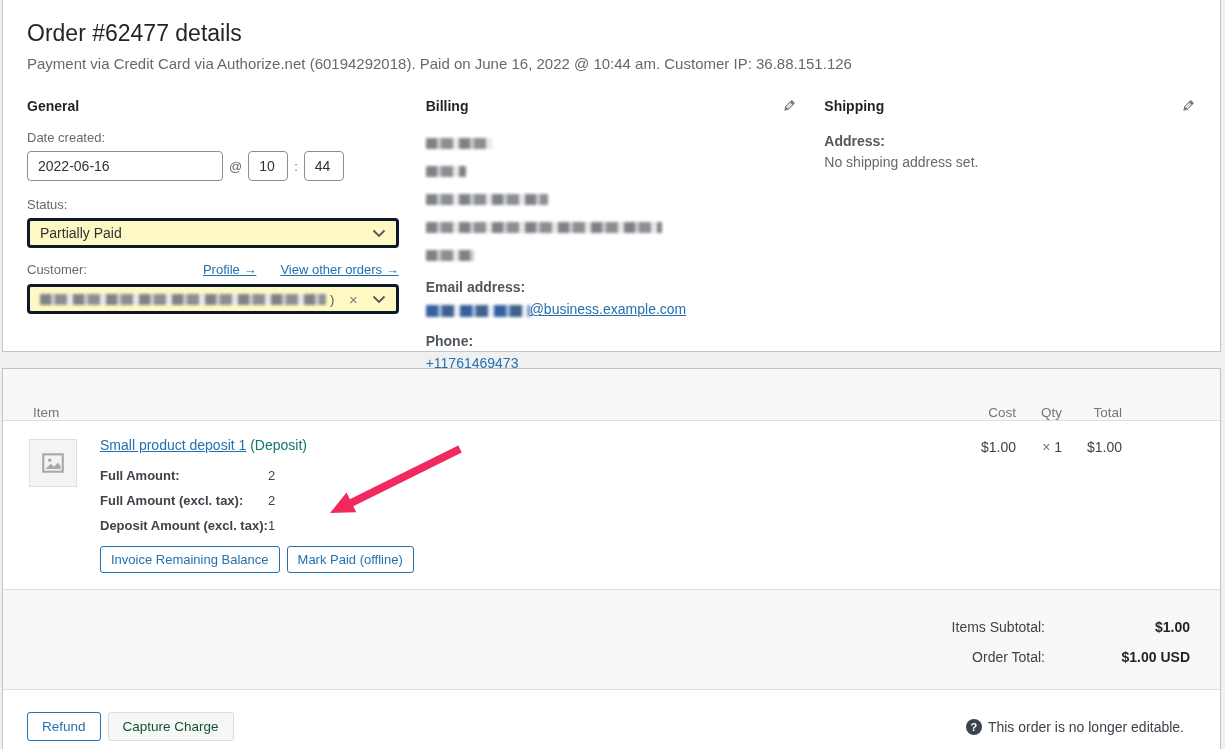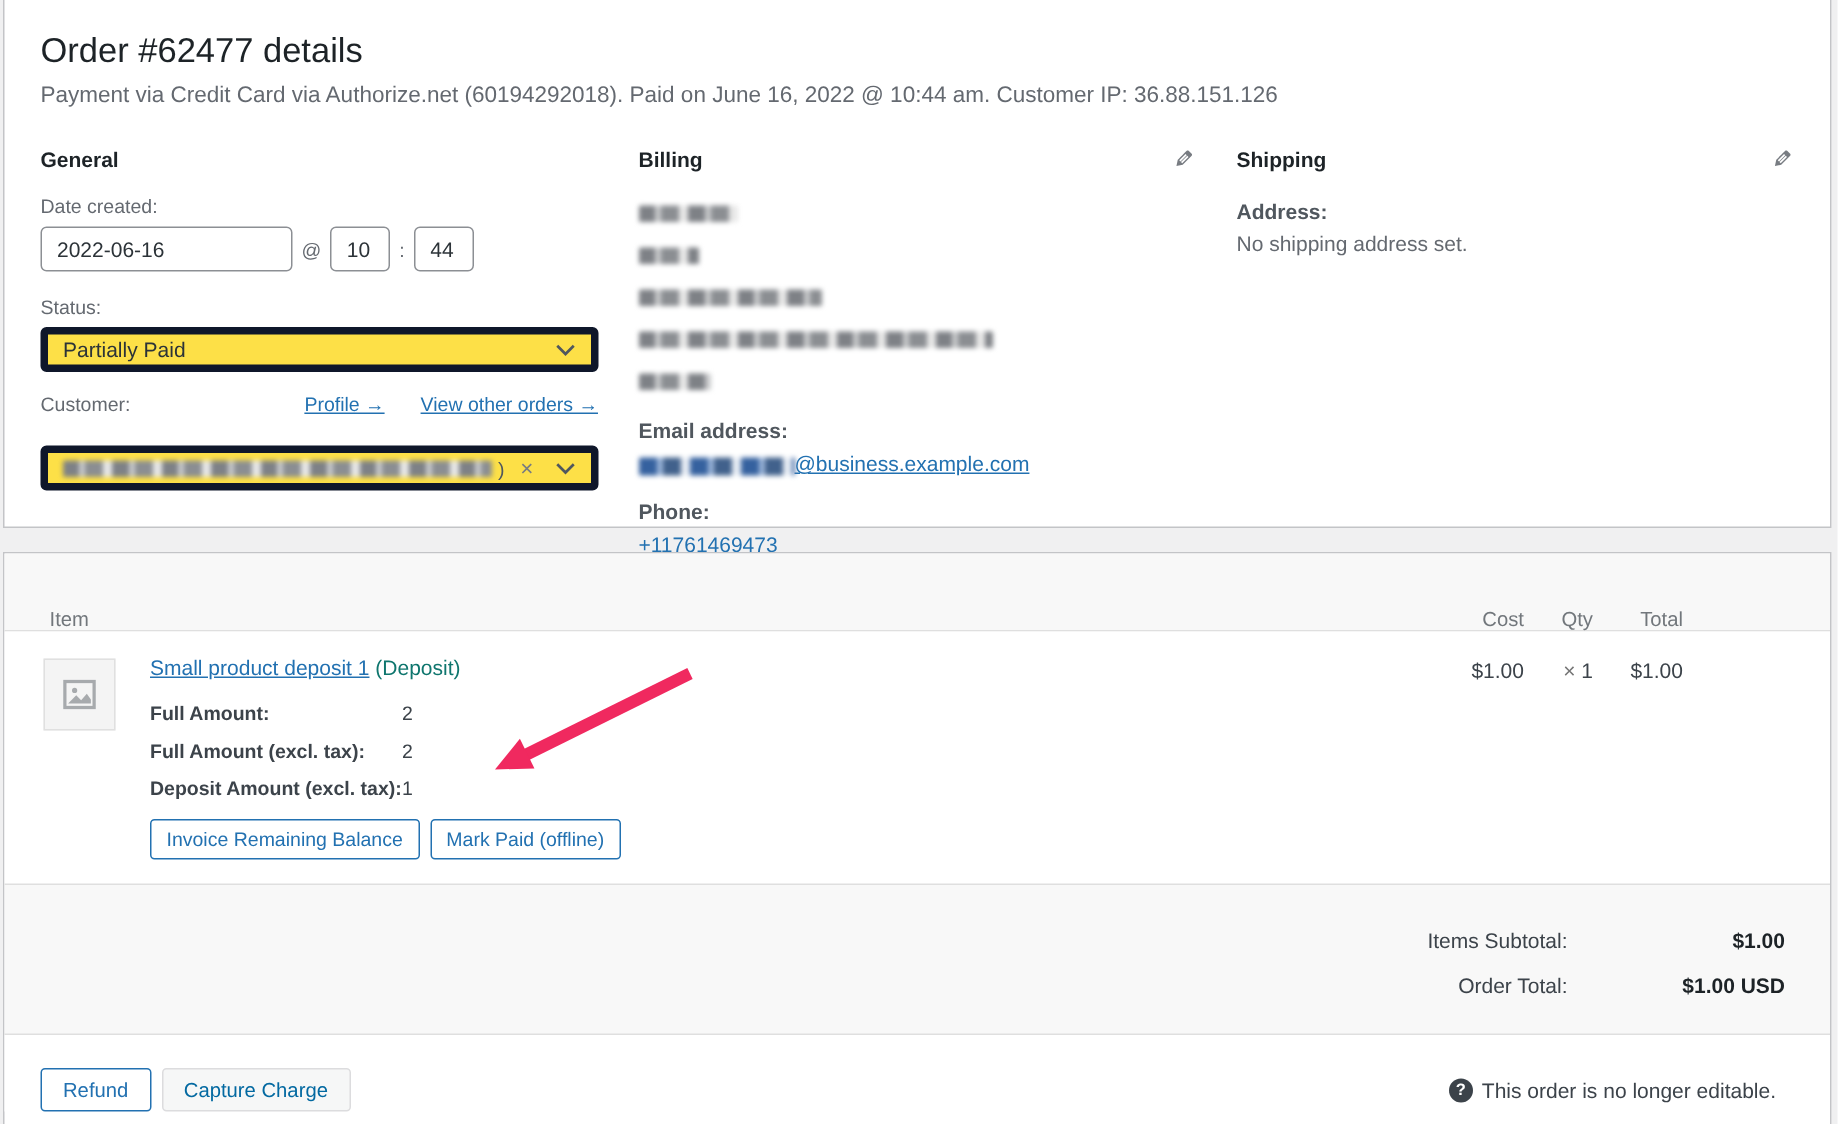--- a/index.html
+++ b/index.html
@@ -17,30 +17,30 @@
 
   .columns { display:grid; grid-template-columns:1fr 1fr 1fr; column-gap:27px; margin-top:26px; }
   .col h3 { font-size:14px; color:#1d2327; font-weight:700; line-height:16px; }
   .col-head { display:flex; justify-content:space-between; align-items:flex-start; }
   .edit-btn { background:none; border:none; cursor:pointer; padding:0; line-height:1; }
 
   .field-label { font-size:13px; color:#646970; margin-top:16px; margin-bottom:6px; }
   .date-row { display:flex; align-items:center; gap:6px; }
   input.txt { height:30px; border:1px solid #8c8f94; border-radius:4px; padding:0 10px;
               font-family:"Liberation Sans",sans-serif; font-size:14px; color:#2c3338; background:#fff; }
-  .date-input { width:168px; }
+  .date-input { width:196px; }
   .time-input { width:40px; }
   .sep { font-size:13px; color:#646970; }
 
-  .select-box { height:30px; border:5px solid #0f172a; border-radius:4px; background:#fde047;
+  .select-box { height:30px; border:3px solid #0f172a; border-radius:4px; background:#fef9c3;
                 display:flex; align-items:center; padding:0 10px; font-size:14px; color:#2c3338;
                 justify-content:space-between; cursor:pointer; }
   .select-box .chev { flex:none; }
 
-  .customer-row { display:flex; justify-content:space-between; align-items:baseline; margin-top:14px; margin-bottom:20px; }
+  .customer-row { display:flex; justify-content:space-between; align-items:baseline; margin-top:14px; margin-bottom:7px; }
   .customer-links { display:flex; gap:24px; }
   a { color:#2271b1; text-decoration:underline; }
   .customer-links a { font-size:13px; }
   .customer-select { gap:6px; }
   .customer-select .left { display:flex; align-items:center; gap:4px; flex:1; min-width:0; }
   .clear-x { color:#787c82; font-size:15px; margin-right:8px; }
 
   
   .redact { display:inline-block; height:11px; border-radius:1px; vertical-align:middle;
             background:repeating-linear-gradient(90deg,#7e8186 0 11px,#c9cacc 11px 15px,#8b8e92 15px 27px,#e8e8e8 27px 33px);
@@ -85,21 +85,21 @@
   .arrow-svg { position:absolute; left:0; top:0; pointer-events:none; }
 
   .totals { background:#f8f8f8; border-bottom:1px solid #dfdfdf; padding:22px 30px 8px 0; height:100px; }
   .total-line { display:flex; justify-content:flex-end; align-items:center; line-height:30px; font-size:14px; }
   .total-label { color:#3c434a; text-align:right; }
   .total-value { width:145px; text-align:right; font-weight:700; color:#1d2327; }
 
   .actions-row { display:flex; align-items:center; padding:22px 36px 0 24px; background:#fff; }
   .actions-left { display:flex; gap:7px; }
   .btn-refund { padding:6px 14px; font-size:13.5px; }
-  .btn-disabled { color:#0369a1; border:1px solid #dcdcde; background:#f6f7f7; padding:6px 14px;
+  .btn-disabled { color:#14532d; border:1px solid #dcdcde; background:#f6f7f7; padding:6px 14px;
                   font-size:13.5px; border-radius:3px; font-family:"Liberation Sans",sans-serif;text-align:center; }
   .notice { margin-left:auto; display:flex; align-items:center; gap:6px; font-size:14px; color:#3c434a; }
   .q-icon { width:16px; height:16px; border-radius:50%; background:#3c434a; color:#fff; font-size:11px;
             font-weight:700; display:flex; align-items:center; justify-content:center; flex:none; }
 </style>
 </head>
 <body>
 
 <section class="panel panel-top">
   <h1 class="order-title">Order #62477 details</h1>

